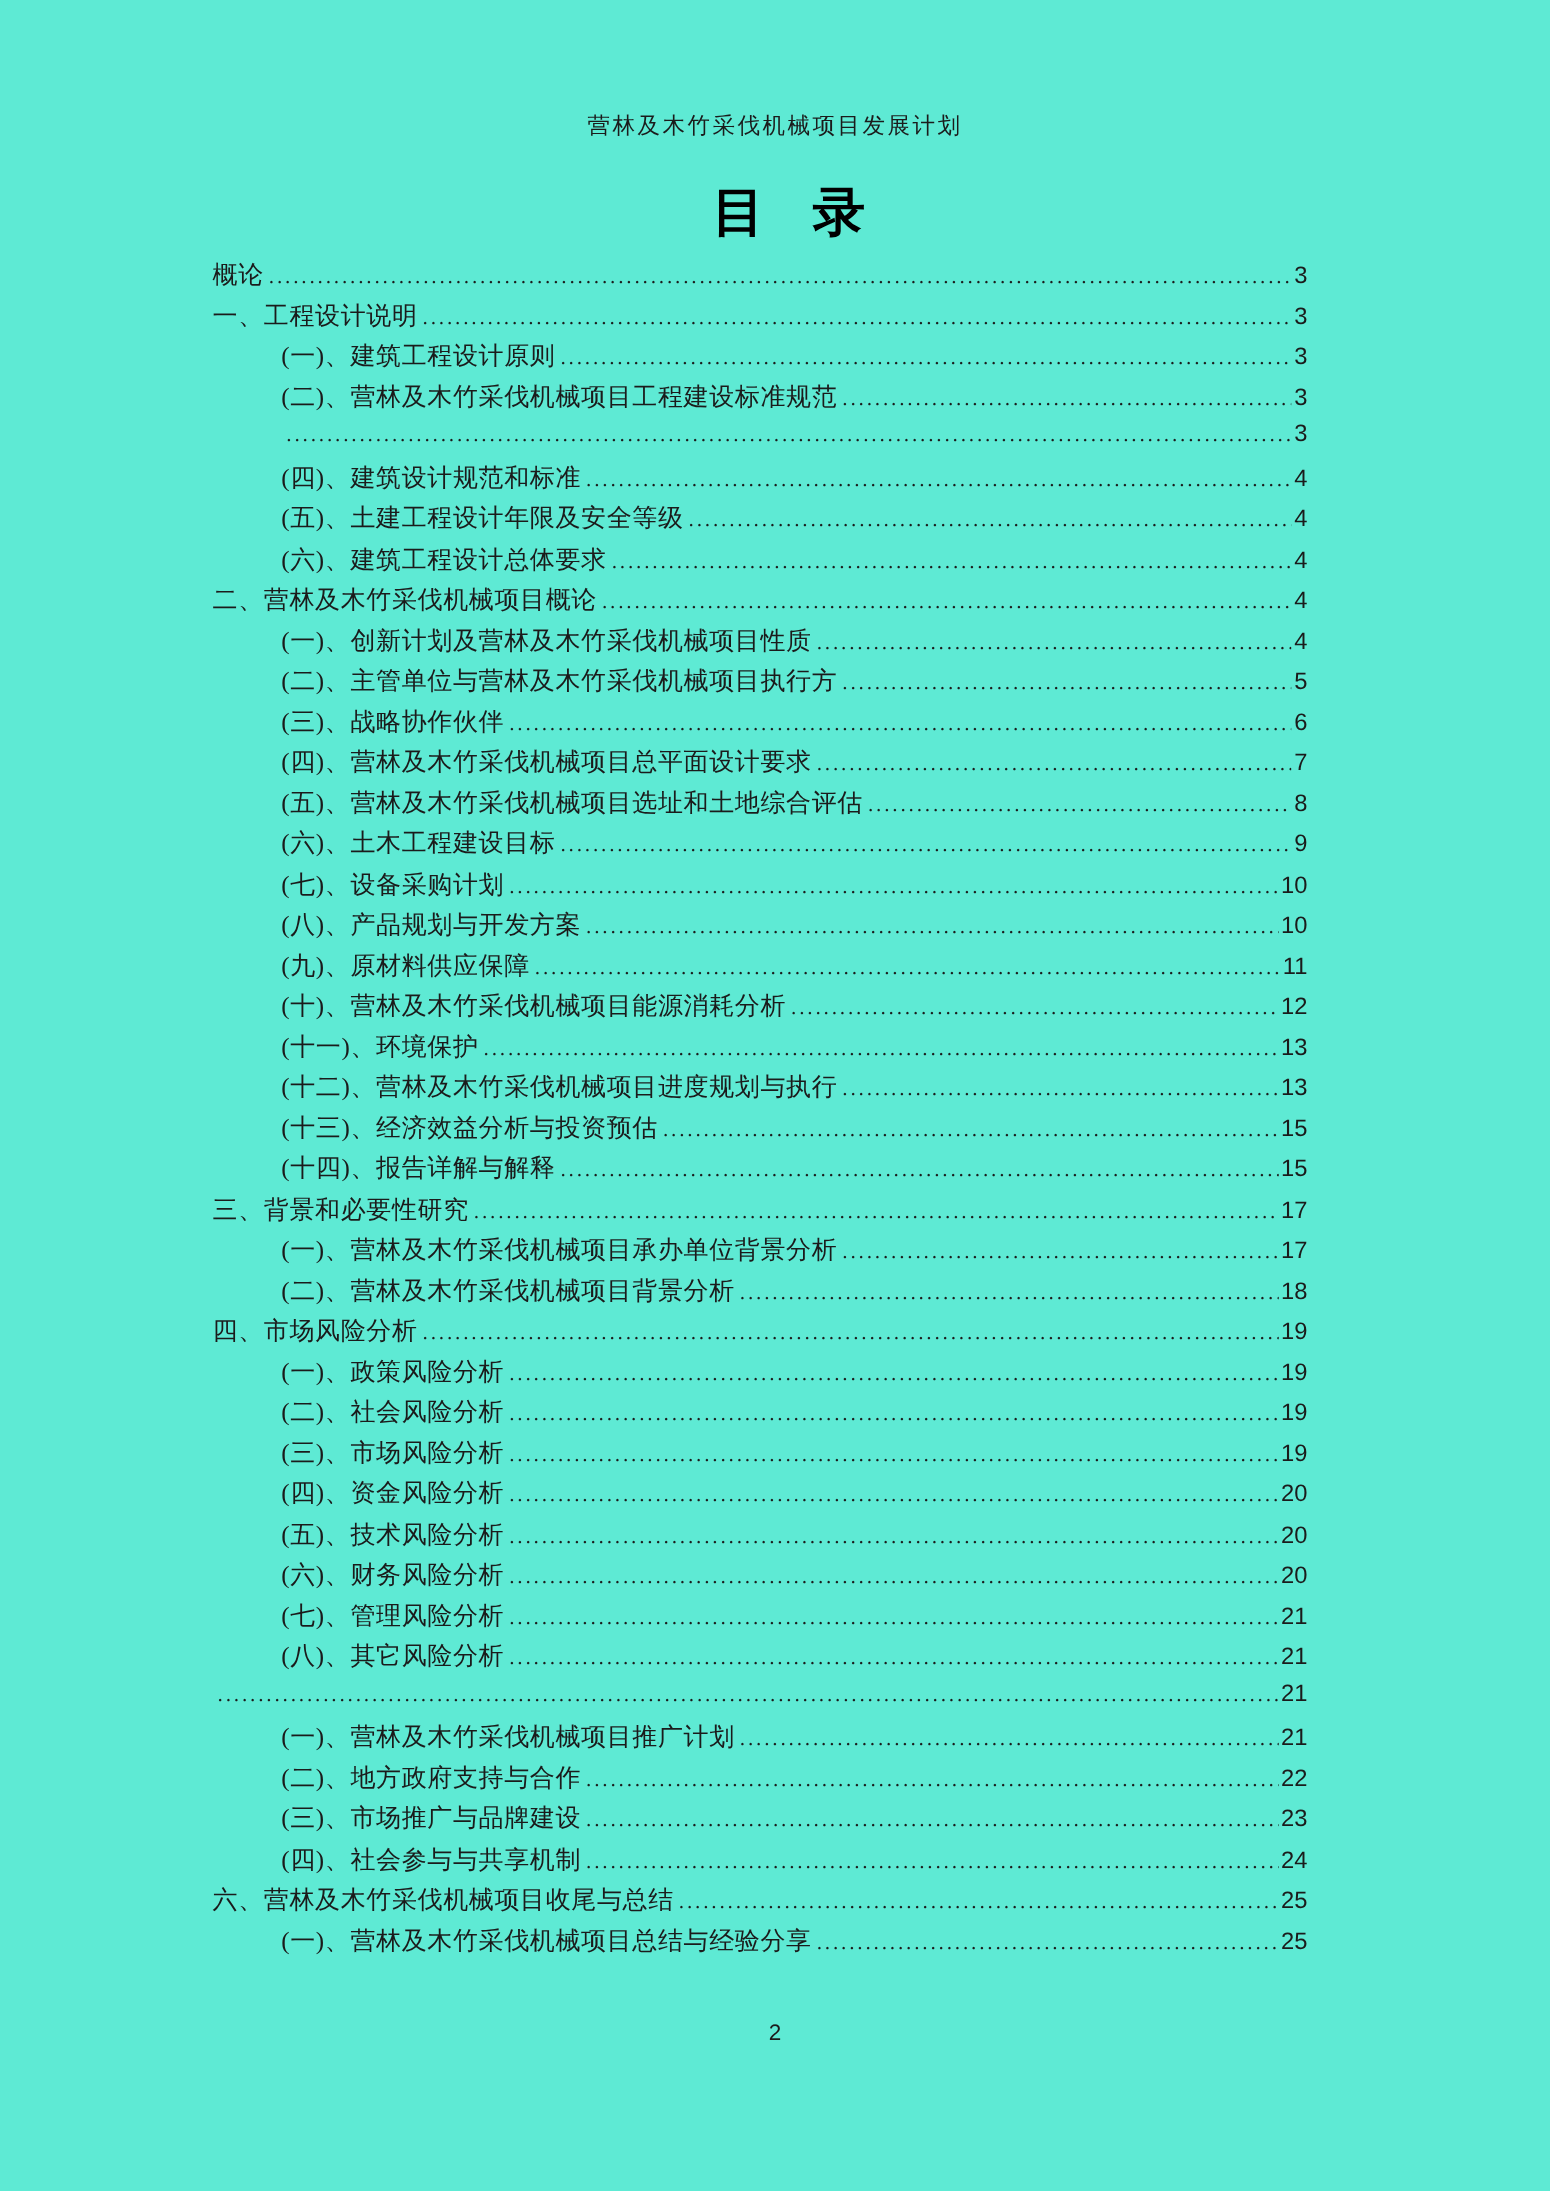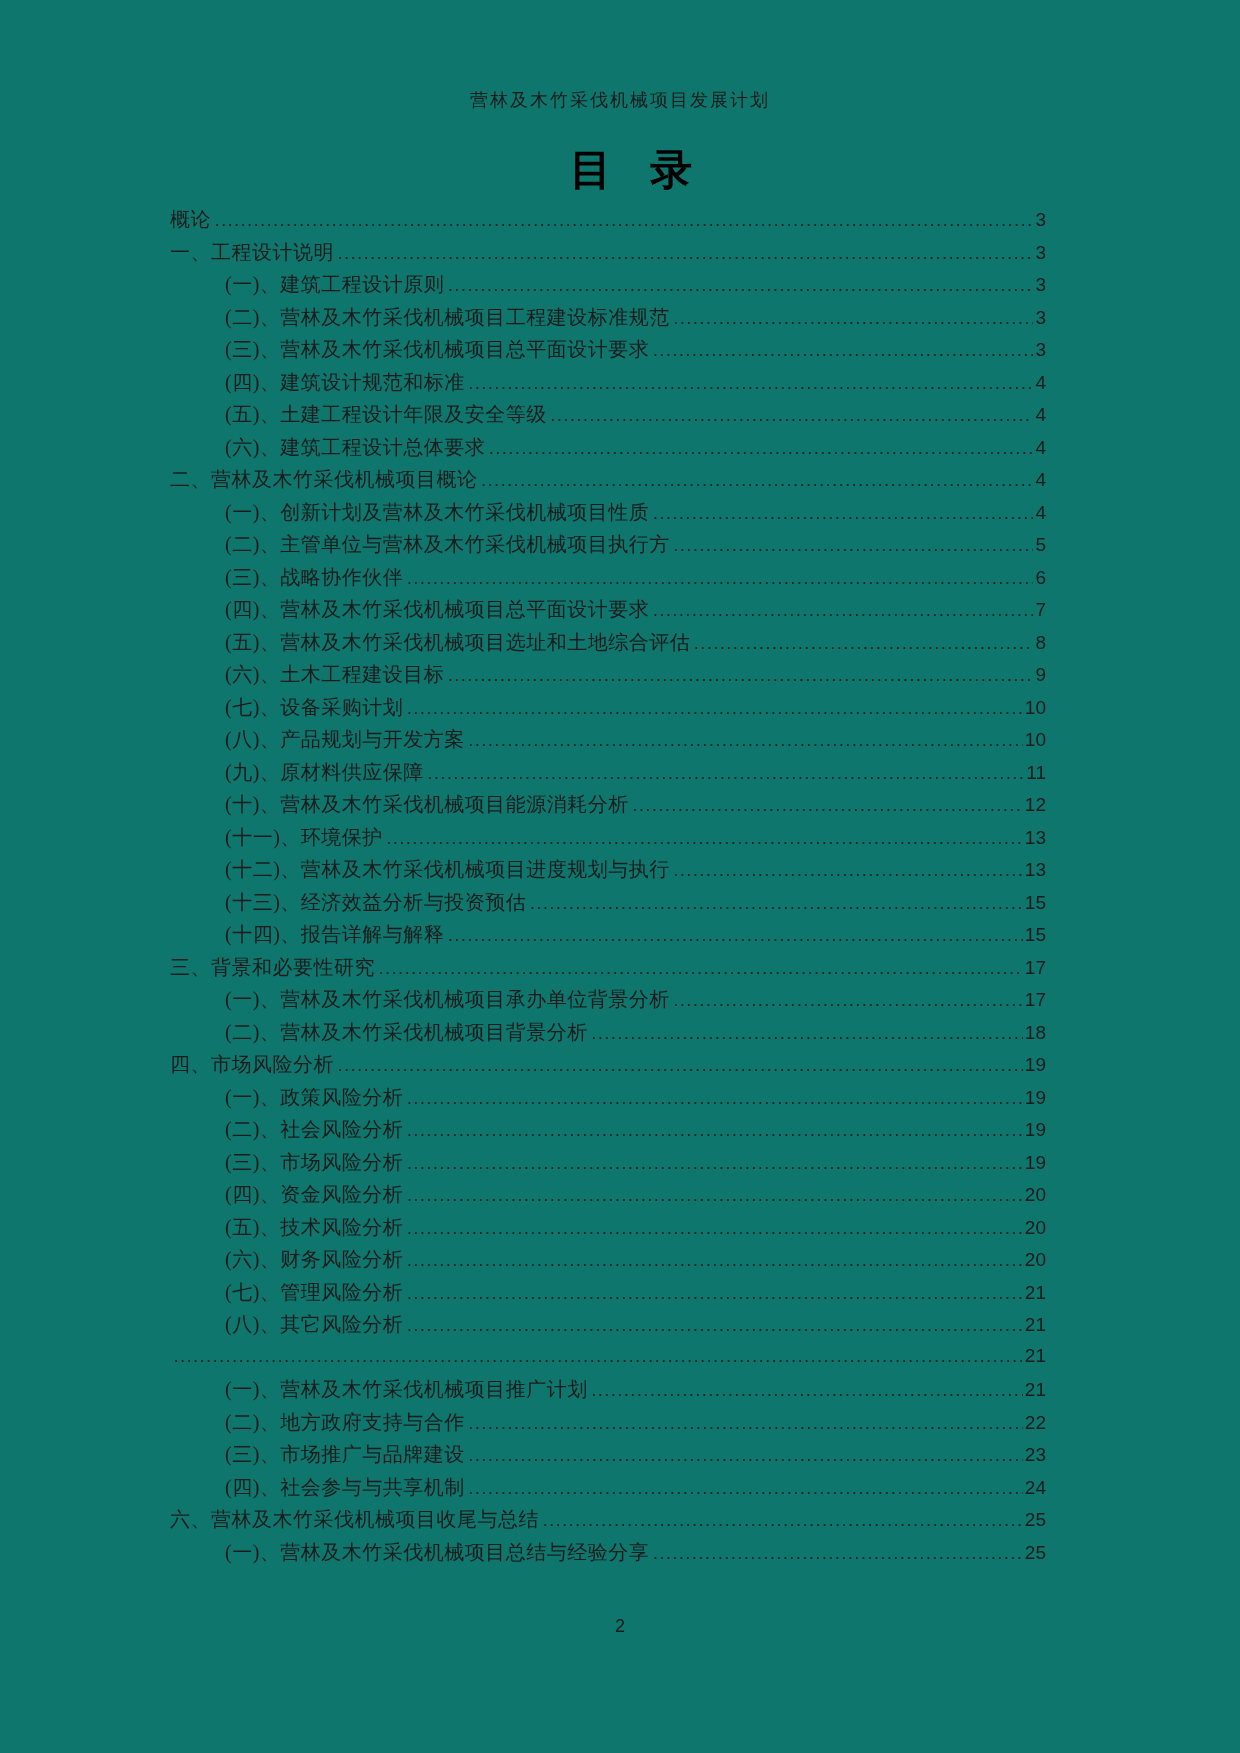--- a/index.html
+++ b/index.html
@@ -7,21 +7,21 @@
   body {
     width: 1240px;
     height: 1753px;
     position: relative;
     font-family: "Liberation Serif", "DejaVu Serif", serif;
     color: #1a1a1a;
   }
   .page {
     position: absolute;
     inset: 0;
-    background: #0f766e;
+    background: #5eead4;
     overflow: hidden;
   }
   .doc-header {
     position: absolute;
     top: 88px;
     left: 0;
     width: 100%;
     text-align: center;
     font-size: 18px;
     letter-spacing: 2px;
@@ -115,21 +115,20 @@
         <span class="toc-label">(一)、建筑工程设计原则</span>
         <span class="toc-dots"></span>
         <span class="toc-page">3</span>
       </div>
       <div class="toc-line indent">
         <span class="toc-label">(二)、营林及木竹采伐机械项目工程建设标准规范</span>
         <span class="toc-dots"></span>
         <span class="toc-page">3</span>
       </div>
       <div class="toc-line indent">
-        <span class="toc-label">(三)、营林及木竹采伐机械项目总平面设计要求</span>
         <span class="toc-dots"></span>
         <span class="toc-page">3</span>
       </div>
       <div class="toc-line indent">
         <span class="toc-label">(四)、建筑设计规范和标准</span>
         <span class="toc-dots"></span>
         <span class="toc-page">4</span>
       </div>
       <div class="toc-line indent">
         <span class="toc-label">(五)、土建工程设计年限及安全等级</span>

